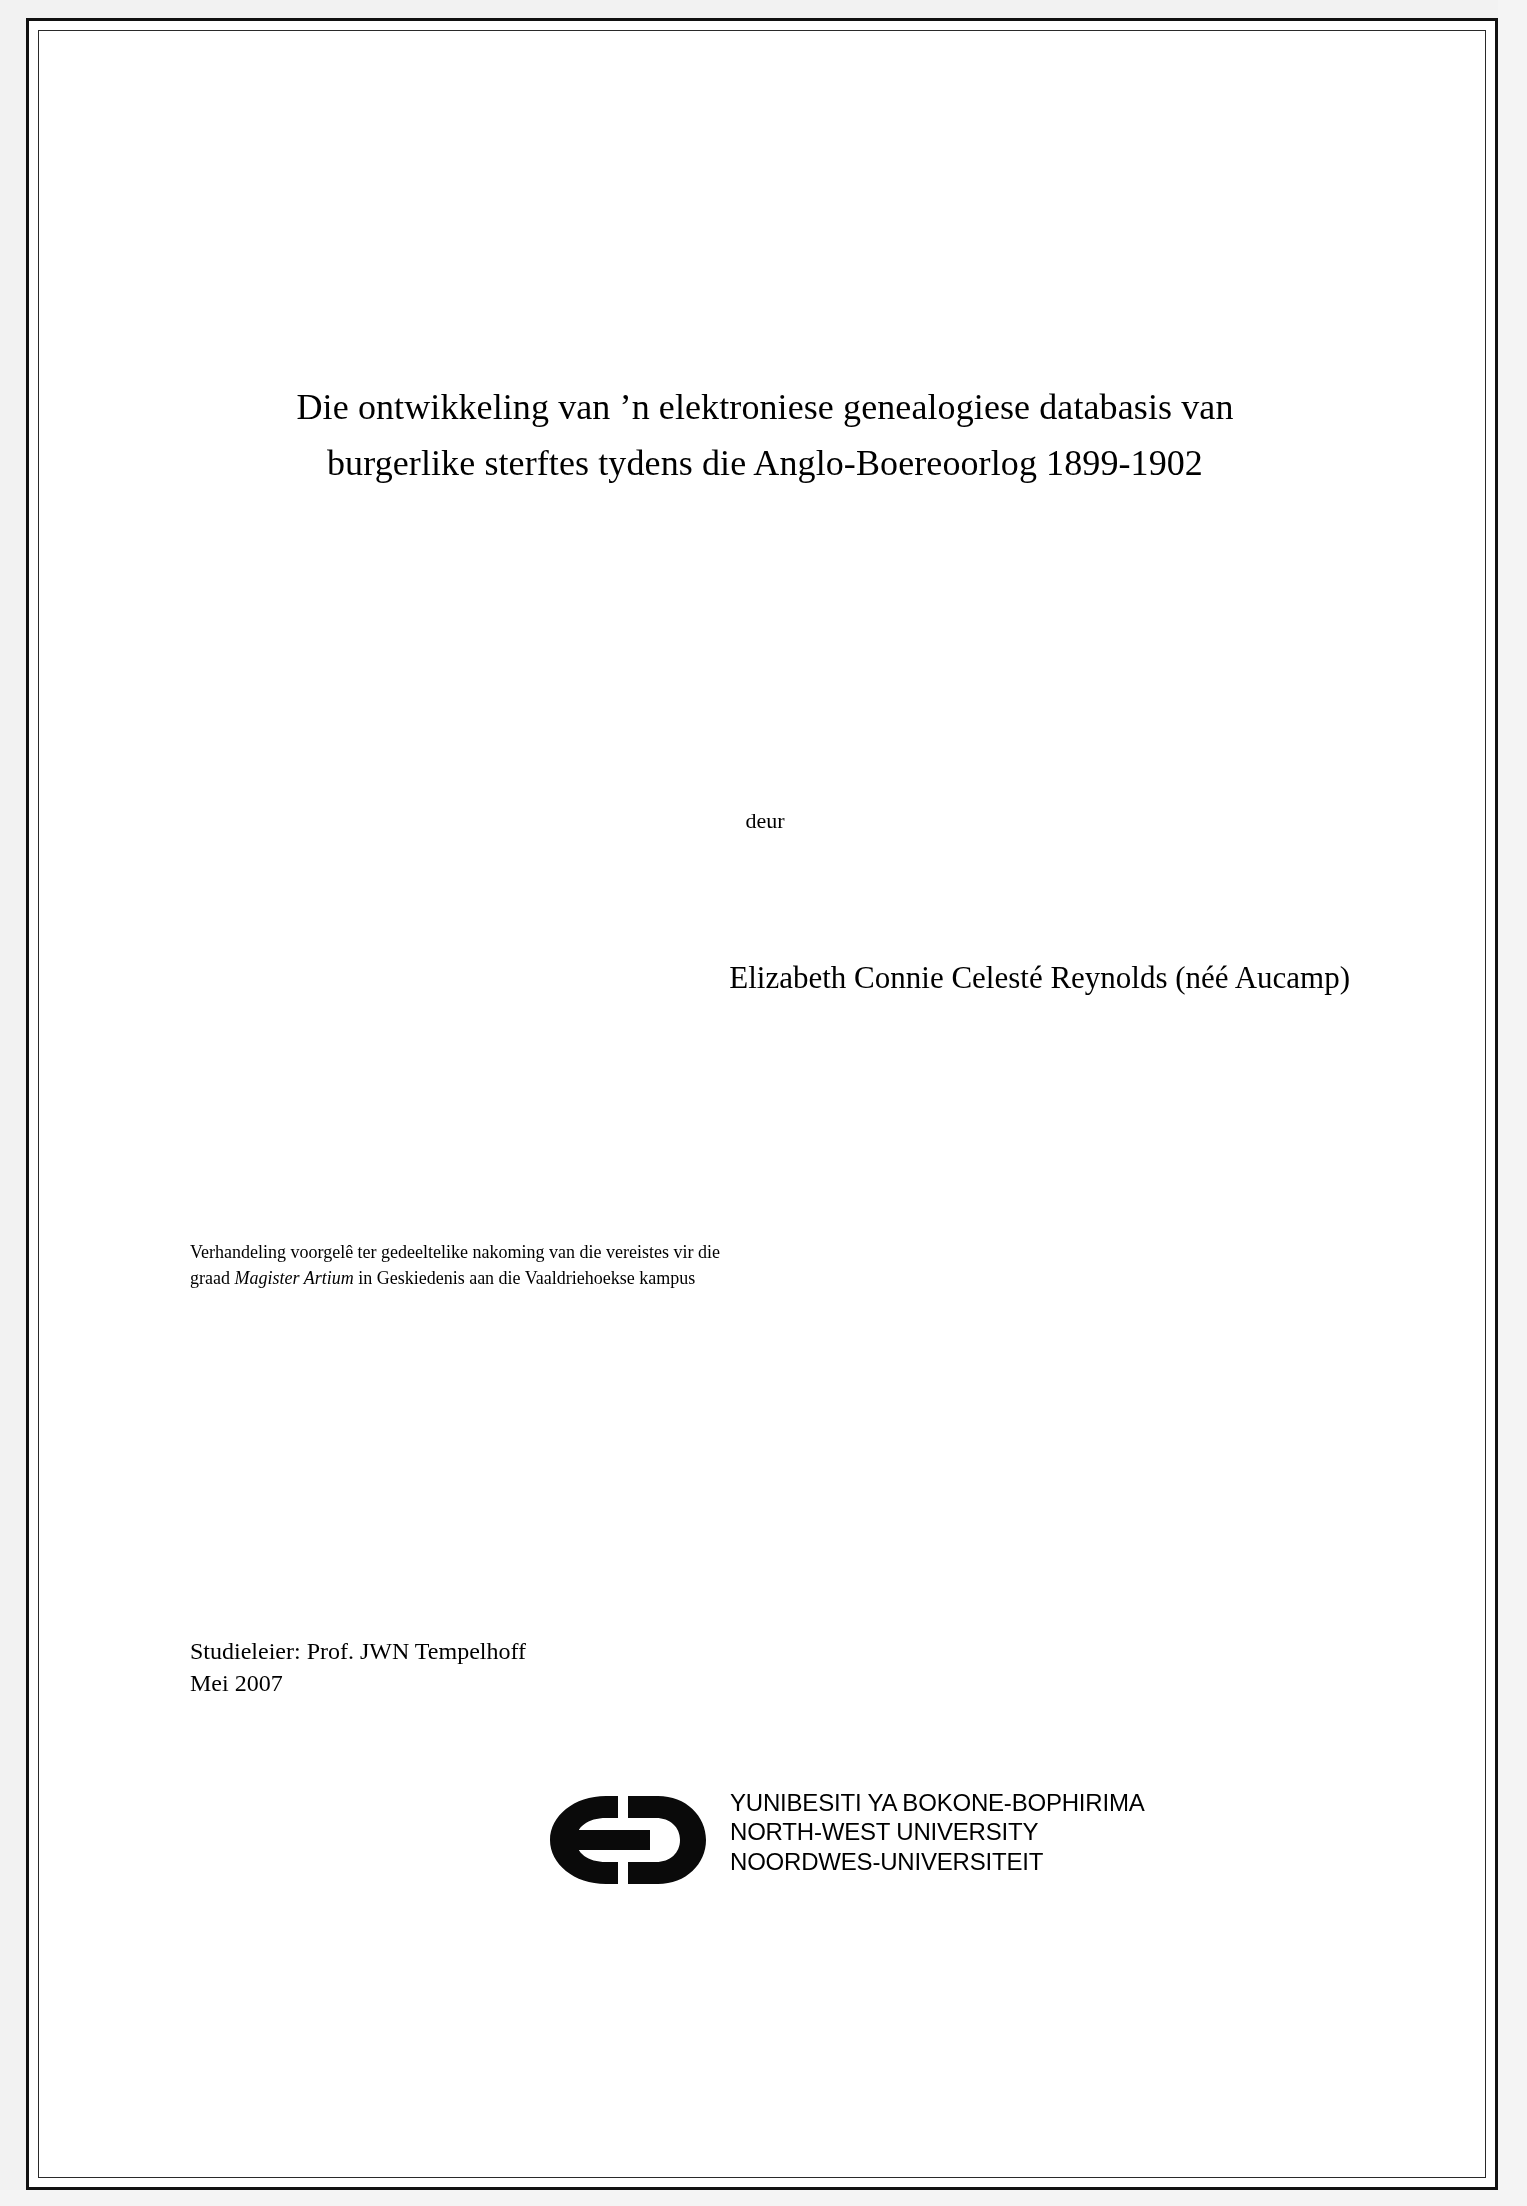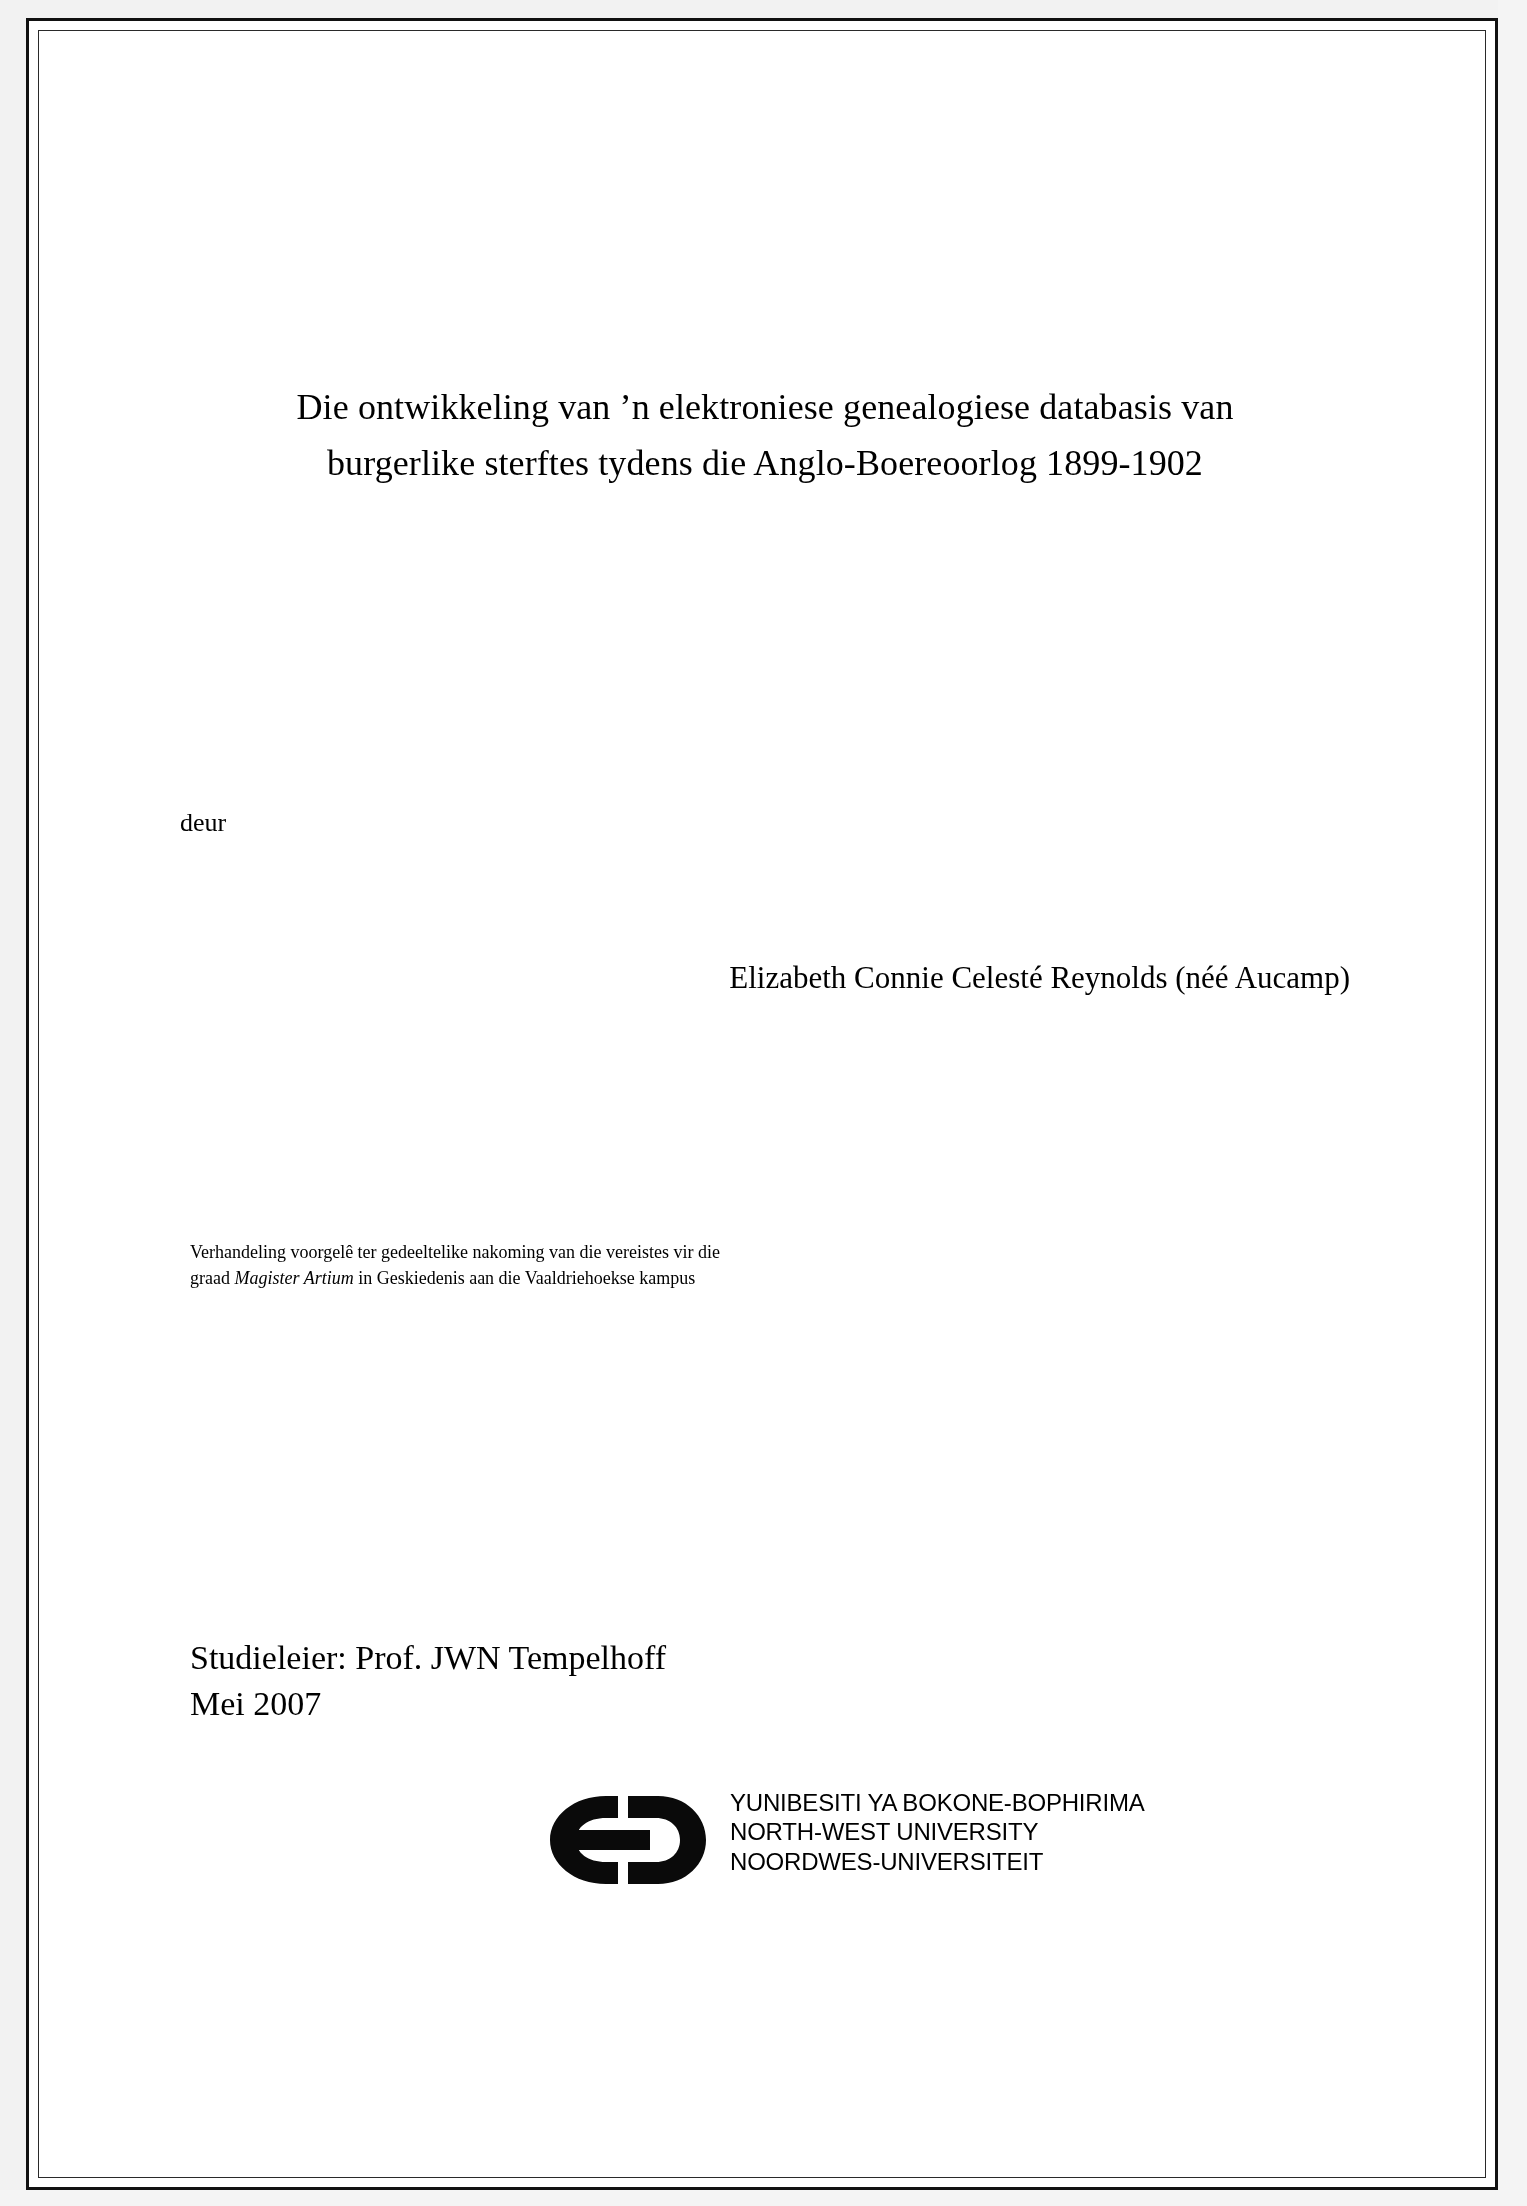--- a/index.html
+++ b/index.html
@@ -67,21 +67,22 @@
     font-size: 36px;
     line-height: 1.55;
     letter-spacing: 0.1px;
   }
 
   .deur {
     position: absolute;
     left: 30px;
     top: 748px;
     width: 1170px;
-    font-size: 26px;
+    text-align: center;
+    font-size: 22px;
   }
 
   .author {
     position: absolute;
     left: 30px;
     top: 900px;
     width: 1170px;
     text-align: right;
     font-size: 31px;
   }
@@ -101,21 +102,21 @@
   .statement em {
     font-style: italic;
     text-align: center;
   }
 
   .supervisor-block {
     position: absolute;
     left: 40px;
     top: 1575px;
     width: 900px;
-    font-size: 34px;
+    font-size: 24px;
     line-height: 1.35;
   }
 
   
   .logo-area {
     position: absolute;
     left: 390px;
     top: 1722px;
     width: 700px;
     height: 130px;

